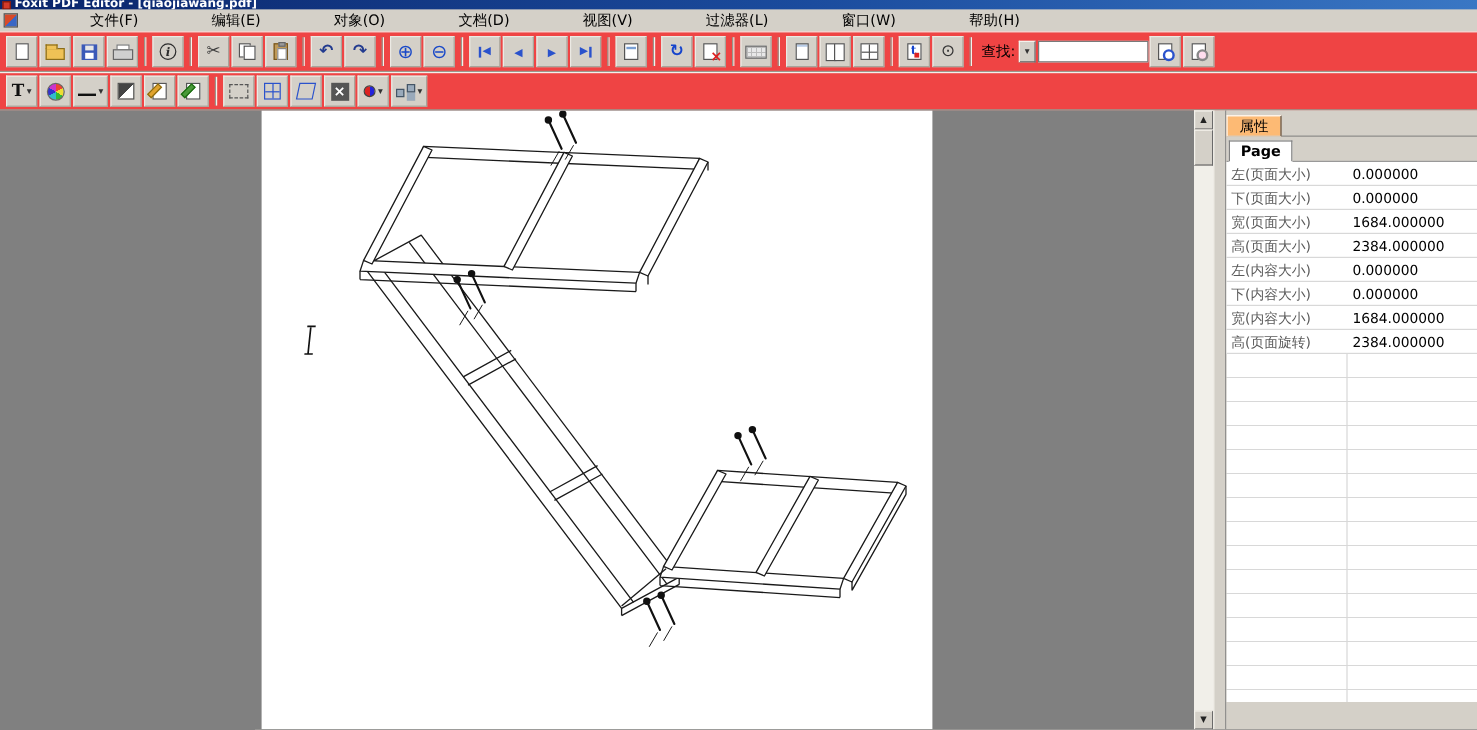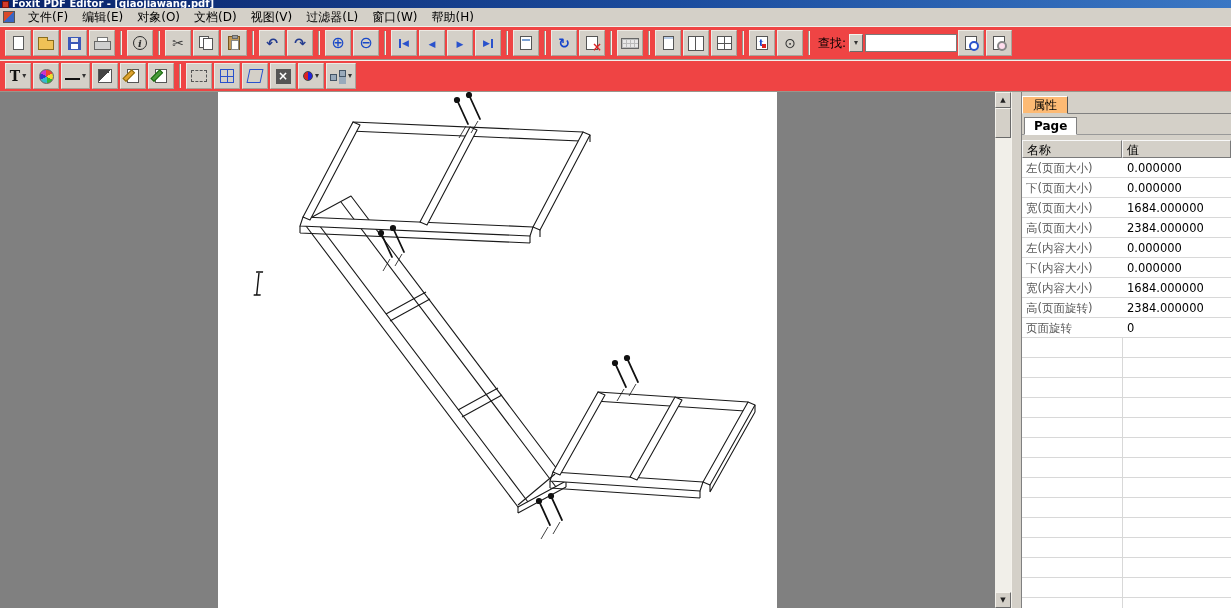--- a/index.html
+++ b/index.html
@@ -10,21 +10,21 @@
 
   
   .titlebar{position:absolute;left:0;top:0;width:100%;height:8px;overflow:hidden;
             background:linear-gradient(90deg,#0a246a 0%,#1b4c9e 55%,#3a77c4 100%);
             display:flex;align-items:center;color:#fff;}
   .app-icon{width:7px;height:7px;background:#d43a2a;border:1px solid #7a1408;margin:0 3px 0 2px;flex:none;}
   .title-text{font-size:10px;line-height:10px;font-weight:bold;white-space:nowrap;}
 
   
   .menubar{position:absolute;left:0;top:8px;width:100%;height:18px;background:#d4d0c8;
-           display:flex;align-items:center;padding-left:3px;}
+           display:flex;align-items:center;padding-left:3px;gap:47px;}
   .menu-appicon{width:12px;height:12px;margin-right:6px;flex:none;
                 background:linear-gradient(135deg,#d84a2a 0 50%,#3a66c4 50% 100%);border:1px solid #555;}
   .menu-item{padding:1px 7px;white-space:nowrap;color:#000;}
 
   
   .toolbar{position:absolute;left:0;width:100%;background:#ef4444;display:flex;align-items:center;
            padding-left:4px;border-top:1px solid #f2f0ea;border-bottom:1px solid #9a968c;}
   .tb1{top:26px;height:34px;}
   .tb2{top:60px;height:32px;}
   .tb-btn{height:26px;min-width:26px;padding:0 3px;margin:0 1px;display:flex;align-items:center;justify-content:center;gap:2px;
@@ -387,24 +387,20 @@
 
     <div class="splitter"></div>
 
     <div class="props">
       <div class="props-titlerow">
         <span class="props-tab">属性</span>
       </div>
       <div class="props-tabrow">
         <span class="page-tab">Page</span>
       </div>
-      <div class="grid-header">
-        <span class="gh gh-name">名称</span>
-        <span class="gh gh-val">值</span>
-      </div>
       <div class="grid-rows">
         <div class="grid-vline"></div>
         <div class="prow">
           <span class="pname">左(页面大小)</span>
           <span class="pval">0.000000</span>
         </div>
         <div class="prow">
           <span class="pname">下(页面大小)</span>
           <span class="pval">0.000000</span>
         </div>
@@ -425,21 +421,17 @@
           <span class="pval">0.000000</span>
         </div>
         <div class="prow">
           <span class="pname">宽(内容大小)</span>
           <span class="pval">1684.000000</span>
         </div>
         <div class="prow">
           <span class="pname">高(页面旋转)</span>
           <span class="pval">2384.000000</span>
         </div>
-        <div class="prow">
-          <span class="pname">页面旋转</span>
-          <span class="pval">0</span>
-        </div>
       </div>
     </div>
 
   </div>
 </div>
 
 </body></html>

